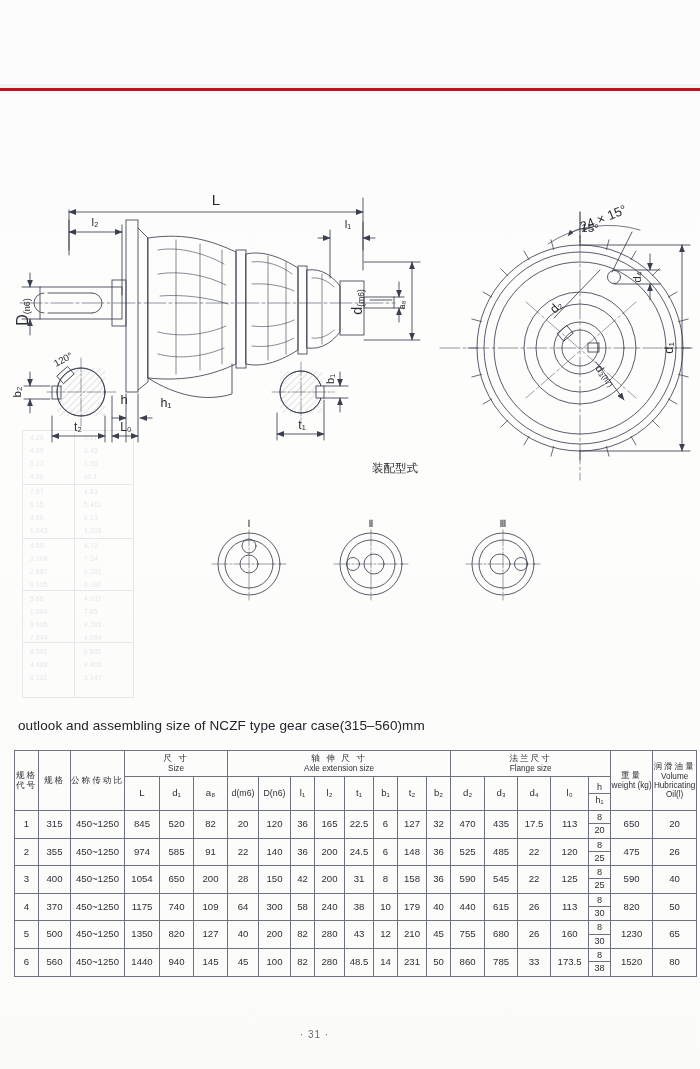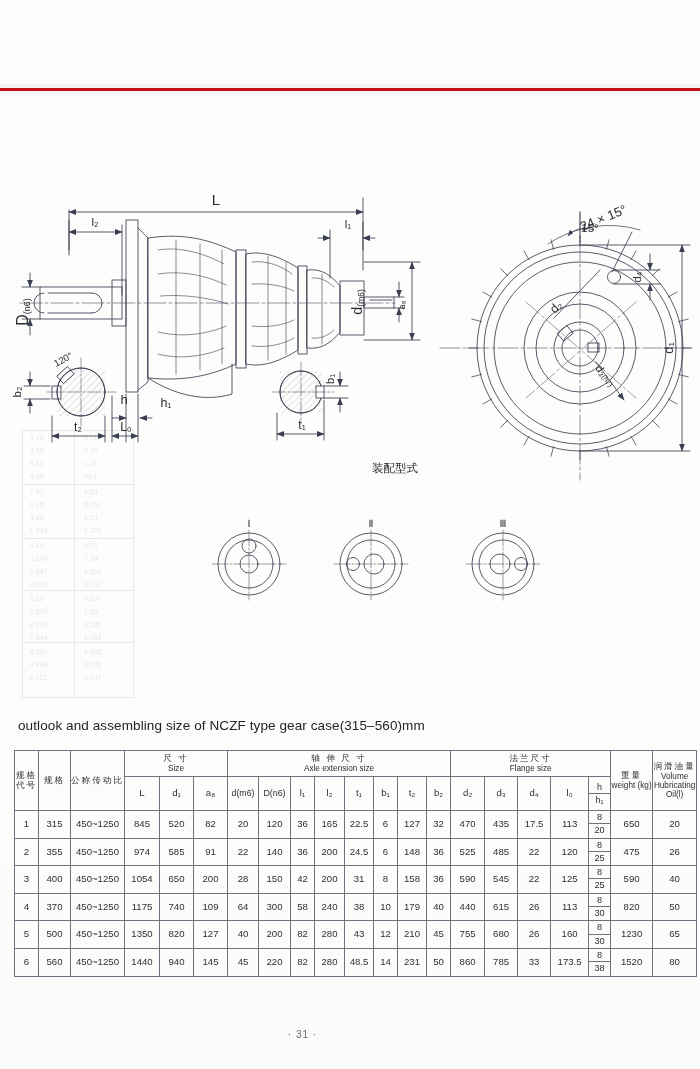--- a/index.html
+++ b/index.html
@@ -78,21 +78,21 @@
   .hsplit { padding:0 !important; }
   .hsplit .half { height:13px; line-height:13px; font-size:9px; }
   .hsplit .half.top { border-bottom:1px solid #6d7180; }
   tbody td { height:27.5px; font-size:9.6px; }
   td.hh { padding:0 !important; }
   td.hh .half { height:13.3px; line-height:13.3px; font-size:9.2px; }
   td.hh .half.top { border-bottom:1px solid #6d7180; }
 
   
   .folio {
-    position:absolute; left:0; top:1029px; width:605px;
+    position:absolute; left:12px; top:1029px; width:605px;
     text-align:center; font-size:10px; color:#6a6a72; letter-spacing:1px;
   }
 </style>
 </head>
 <body>
 
 <div class="page">
 
   <div class="rule-halo"></div>
   <div class="red-rule"></div>
@@ -731,21 +731,21 @@
       </tr>
 
       <tr>
         <td>6</td>
         <td>560</td>
         <td>450~1250</td>
         <td>1440</td>
         <td>940</td>
         <td>145</td>
         <td>45</td>
-        <td>220</td>
+        <td>100</td>
         <td>82</td>
         <td>280</td>
         <td>48.5</td>
         <td>14</td>
         <td>231</td>
         <td>50</td>
         <td>860</td>
         <td>785</td>
         <td>33</td>
         <td>173.5</td>

